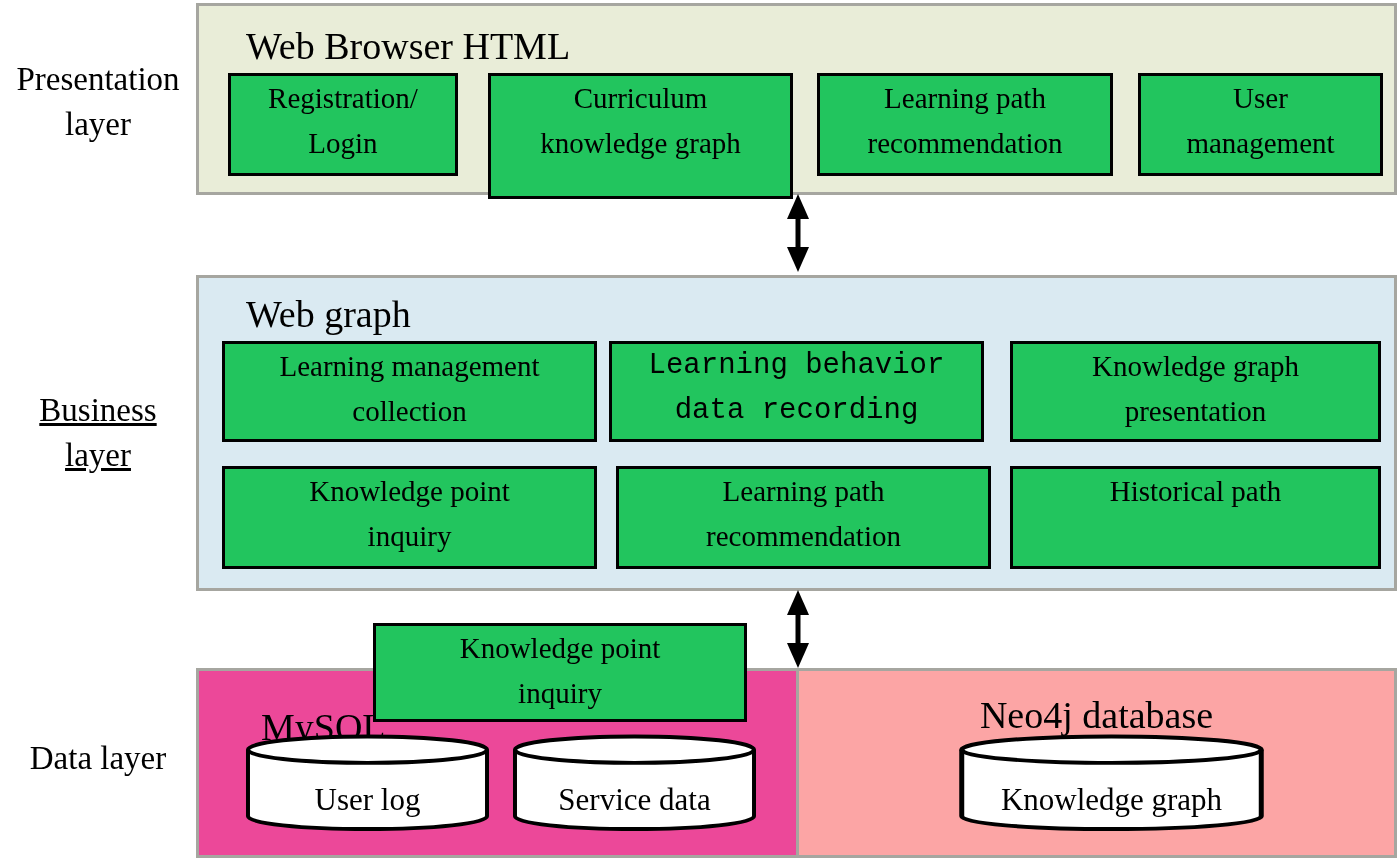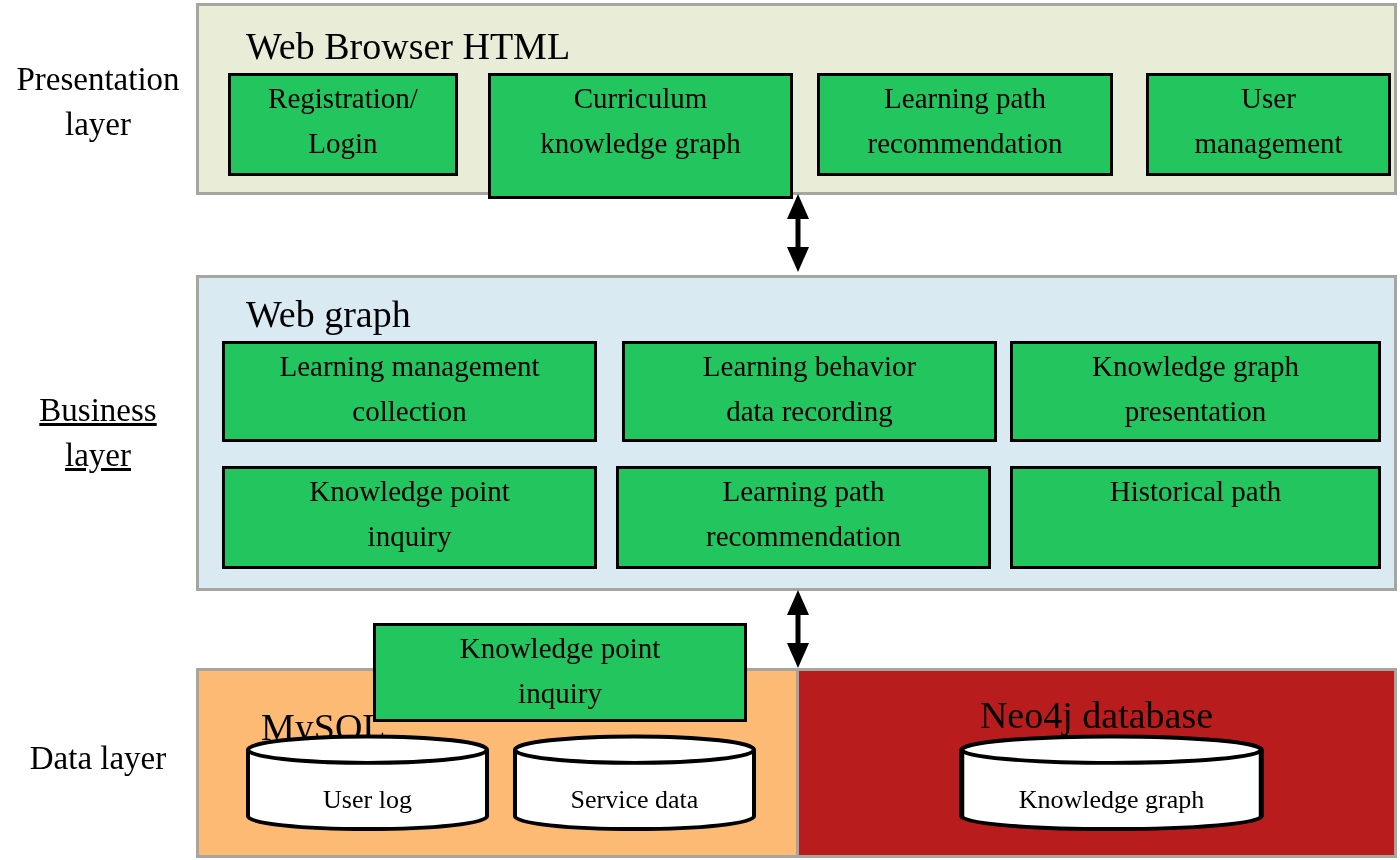--- a/index.html
+++ b/index.html
@@ -14,47 +14,47 @@
     font-size:33px;line-height:1.35;white-space:pre-line;
   }
   .lbl-presentation{top:57px;}
   .lbl-business{top:388px;text-decoration:underline;}
   .lbl-data{top:736px;}
 
   
   .panel{position:absolute;border:3px solid #a6a6a0;box-sizing:border-box;}
   .panel-presentation{left:196px;top:3px;width:1201px;height:192px;background:#e9edd8;}
   .panel-business{left:196px;top:275px;width:1201px;height:316px;background:#daeaf2;}
-  .panel-mysql{left:196px;top:668px;width:603px;height:190px;background:#fdba74;}
-  .panel-neo4j{left:796px;top:668px;width:601px;height:190px;background:#b91c1c;}
+  .panel-mysql{left:196px;top:668px;width:603px;height:190px;background:#ec4899;}
+  .panel-neo4j{left:796px;top:668px;width:601px;height:190px;background:#fca5a5;}
 
   .panel-title{
     position:absolute;font-size:38px;white-space:nowrap;
   }
   .title-browser{left:47px;top:18px;}
   .title-webserver{left:47px;top:14px;}
   .title-mysql{left:62px;top:34px;}
   .title-neo4j{left:0;right:0;top:22px;text-align:center;}
 
   
   .box{
     position:absolute;background:#22c55e;border:3px solid #000;box-sizing:border-box;
     display:flex;justify-content:center;text-align:center;
   }
   .box-label{font-size:29px;line-height:1.55;white-space:pre-line;}
 
   
   .pbox1{left:29px;top:67px;width:230px;height:103px;}
   .pbox2{left:289px;top:67px;width:305px;height:126px;}
   .pbox3{left:618px;top:67px;width:296px;height:103px;}
-  .pbox4{left:939px;top:67px;width:245px;height:103px;margin-left:8px;}
+  .pbox4{left:939px;top:67px;width:245px;height:103px;}
 
   
   .bbox1{left:23px; top:63px; width:375px;height:101px;}
-  .bbox2{left:423px;top:63px; width:375px;height:101px;}
+  .bbox2{left:410px;top:63px; width:375px;height:101px;font-family:Liberation Mono, monospace;}
   .bbox3{left:811px;top:63px; width:371px;height:101px;}
   .bbox4{left:23px; top:188px;width:375px;height:103px;}
   .bbox5{left:417px;top:188px;width:375px;height:103px;}
   .bbox6{left:811px;top:188px;width:371px;height:103px;}
 
   
   .overlay-box{left:373px;top:623px;width:374px;height:99px;z-index:6;}
 
   
   .varrow{position:absolute;z-index:4;}
@@ -63,21 +63,21 @@
 
   
   .cylinder{position:absolute;z-index:2;}
   .cylinder svg{position:absolute;left:0;top:0;width:100%;height:100%;}
   .cyl-user-log{left:245px;top:733px;width:245px;height:100px;}
   .cyl-service-data{left:512px;top:733px;width:245px;height:100px;}
   .cyl-knowledge-graph{left:958px;top:733px;width:307px;height:100px;}
   .cyl-label{
     position:absolute;left:0;right:0;top:34px;bottom:0;
     display:flex;align-items:center;justify-content:center;
-    font-size:26px;text-align:right;
+    font-size:31px;text-align:right;
   }
 </style>
 </head>
 <body>
 
 <div class="canvas">
 
   <div class="layer-label lbl-presentation">Presentation
 layer</div>
   <div class="layer-label lbl-business">Business

